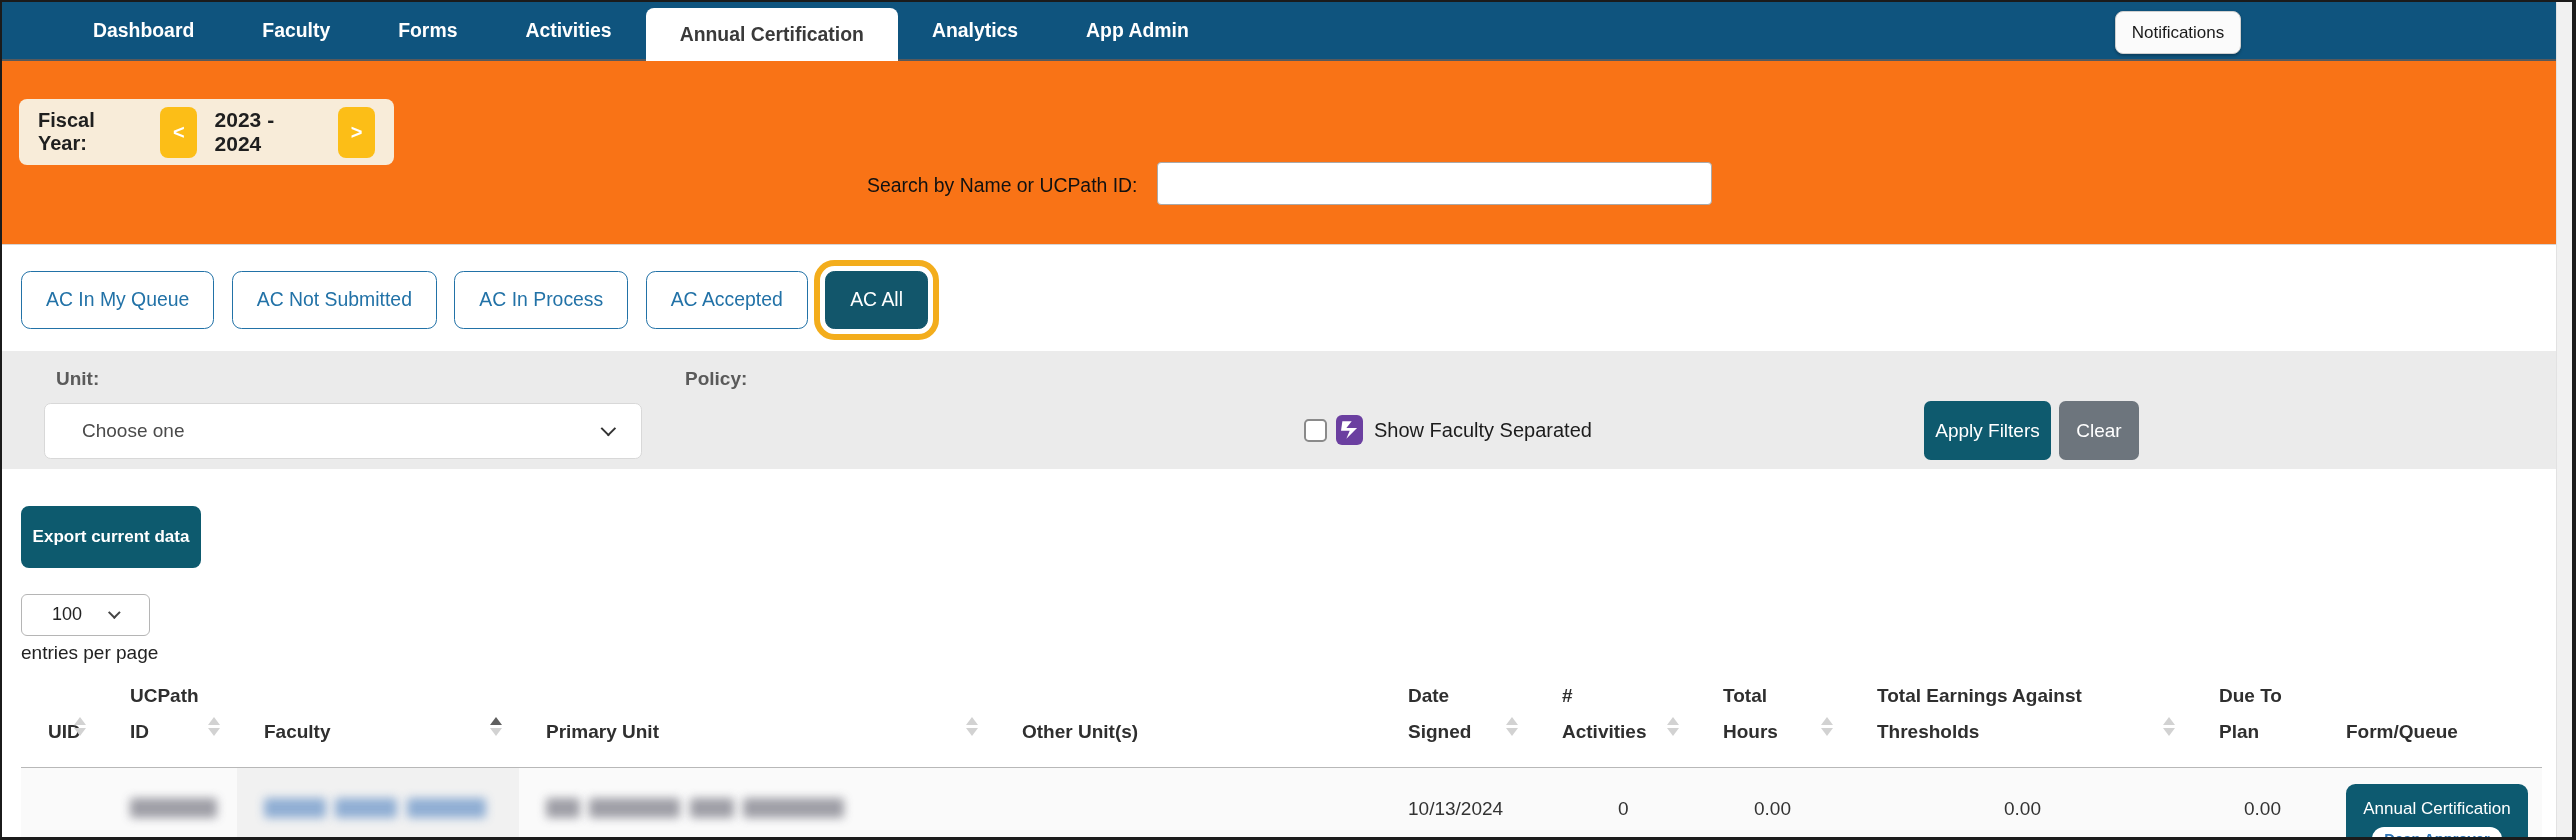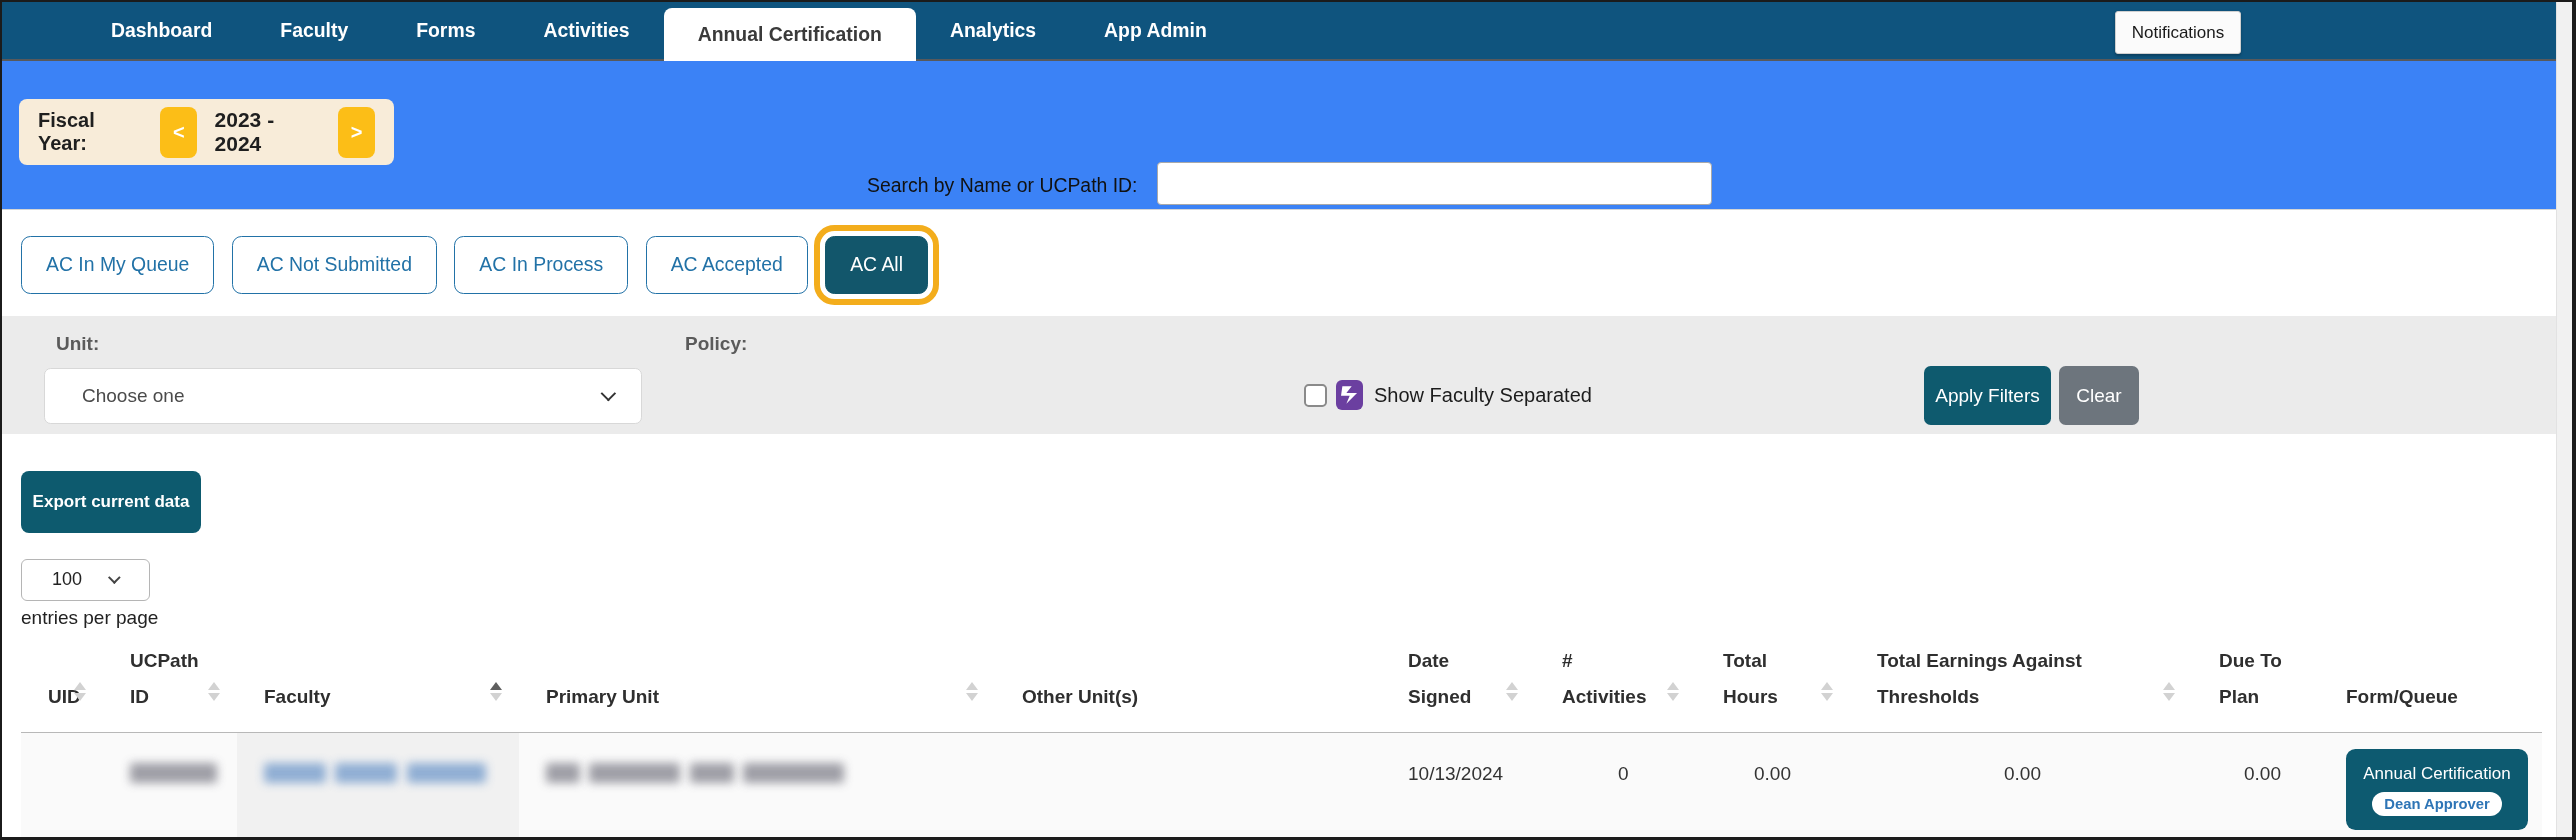--- a/index.html
+++ b/index.html
@@ -5,32 +5,32 @@
   * { box-sizing: border-box; margin: 0; padding: 0; }
   html,body { width: 2576px; height: 841px; overflow: hidden; background:#fff;
               font-family: "Liberation Sans", sans-serif; }
   .frame { width: 2576px; height: 841px; border: 2.7px solid #1b1b1b;
            border-right-width: 4.7px; border-bottom-width: 4px; display: flex; background:#fff; }
   .main { flex: 1; position: relative; overflow: hidden; background:#fff; }
   .scrollbar { width: 16px; background:#f1f1f1; border-left: 0.7px solid #e2e2e2; }
 
   
   .navbar { height: 59px; background:#0f547e; border-bottom: 2px solid #58595b;
-            display: flex; align-items: stretch; padding-left: 75px; position: relative; }
+            display: flex; align-items: stretch; padding-left: 57px; position: relative; }
   .nav-tab { color:#fff; font-weight: bold; font-size: 19.4px; padding: 0 34px;
              display: flex; align-items: center; cursor: default; }
   .nav-tab.active { background:#fff; color:#3a3a3a; border-radius: 8px 8px 0 0;
                     margin-top: 6px; margin-bottom: -2px; }
   .notif-btn { position: absolute; left: 2113px; top: 9.4px; width: 126px; height: 43px;
-               background:#fbfbfb; border: 0.7px solid #d0d0d0; border-radius: 3px;
+               background:#fbfbfb; border: 0.7px solid #d0d0d0; border-radius: 8px;
                box-shadow: 0 1.3px 2.7px rgba(0,0,0,.25); color:#1a1a1a; font-size: 17px;
                display: flex; align-items: center; justify-content: center; text-align: right; }
 
   
-  .section-fy { position: relative; height: 149px; border-bottom: 1.3px solid #d5d5d5; background:#3b82f6; }
+  .section-fy { position: relative; height: 184px; border-bottom: 1.3px solid #d5d5d5; background:#f97316; }
   .fy-box { position: absolute; left: 17px; top: 38px; width: 375px; height: 66px;
             background:#f8ecd9; border-radius: 8px; display: flex; align-items: center;
             padding: 0 19px; gap: 17.4px; }
   .fy-label { font-weight: bold; font-size: 20px; color:#1f1f1f; }
   .fy-btn { width: 39px; height: 51px; background:#fcbe17; border: none; border-radius: 8px;
             color:#fff; font-weight: bold; font-size: 20px; display: flex;
             align-items: center; justify-content: center; }
   .fy-value { font-weight: bold; font-size: 21px; color:#1f1f1f; }
   .search-label { position: absolute; left: 865px; top: 113px; font-size: 19.4px; color:#111; }
   .search-input { position: absolute; left: 1155px; top: 101px; width: 555px; height: 43px;

